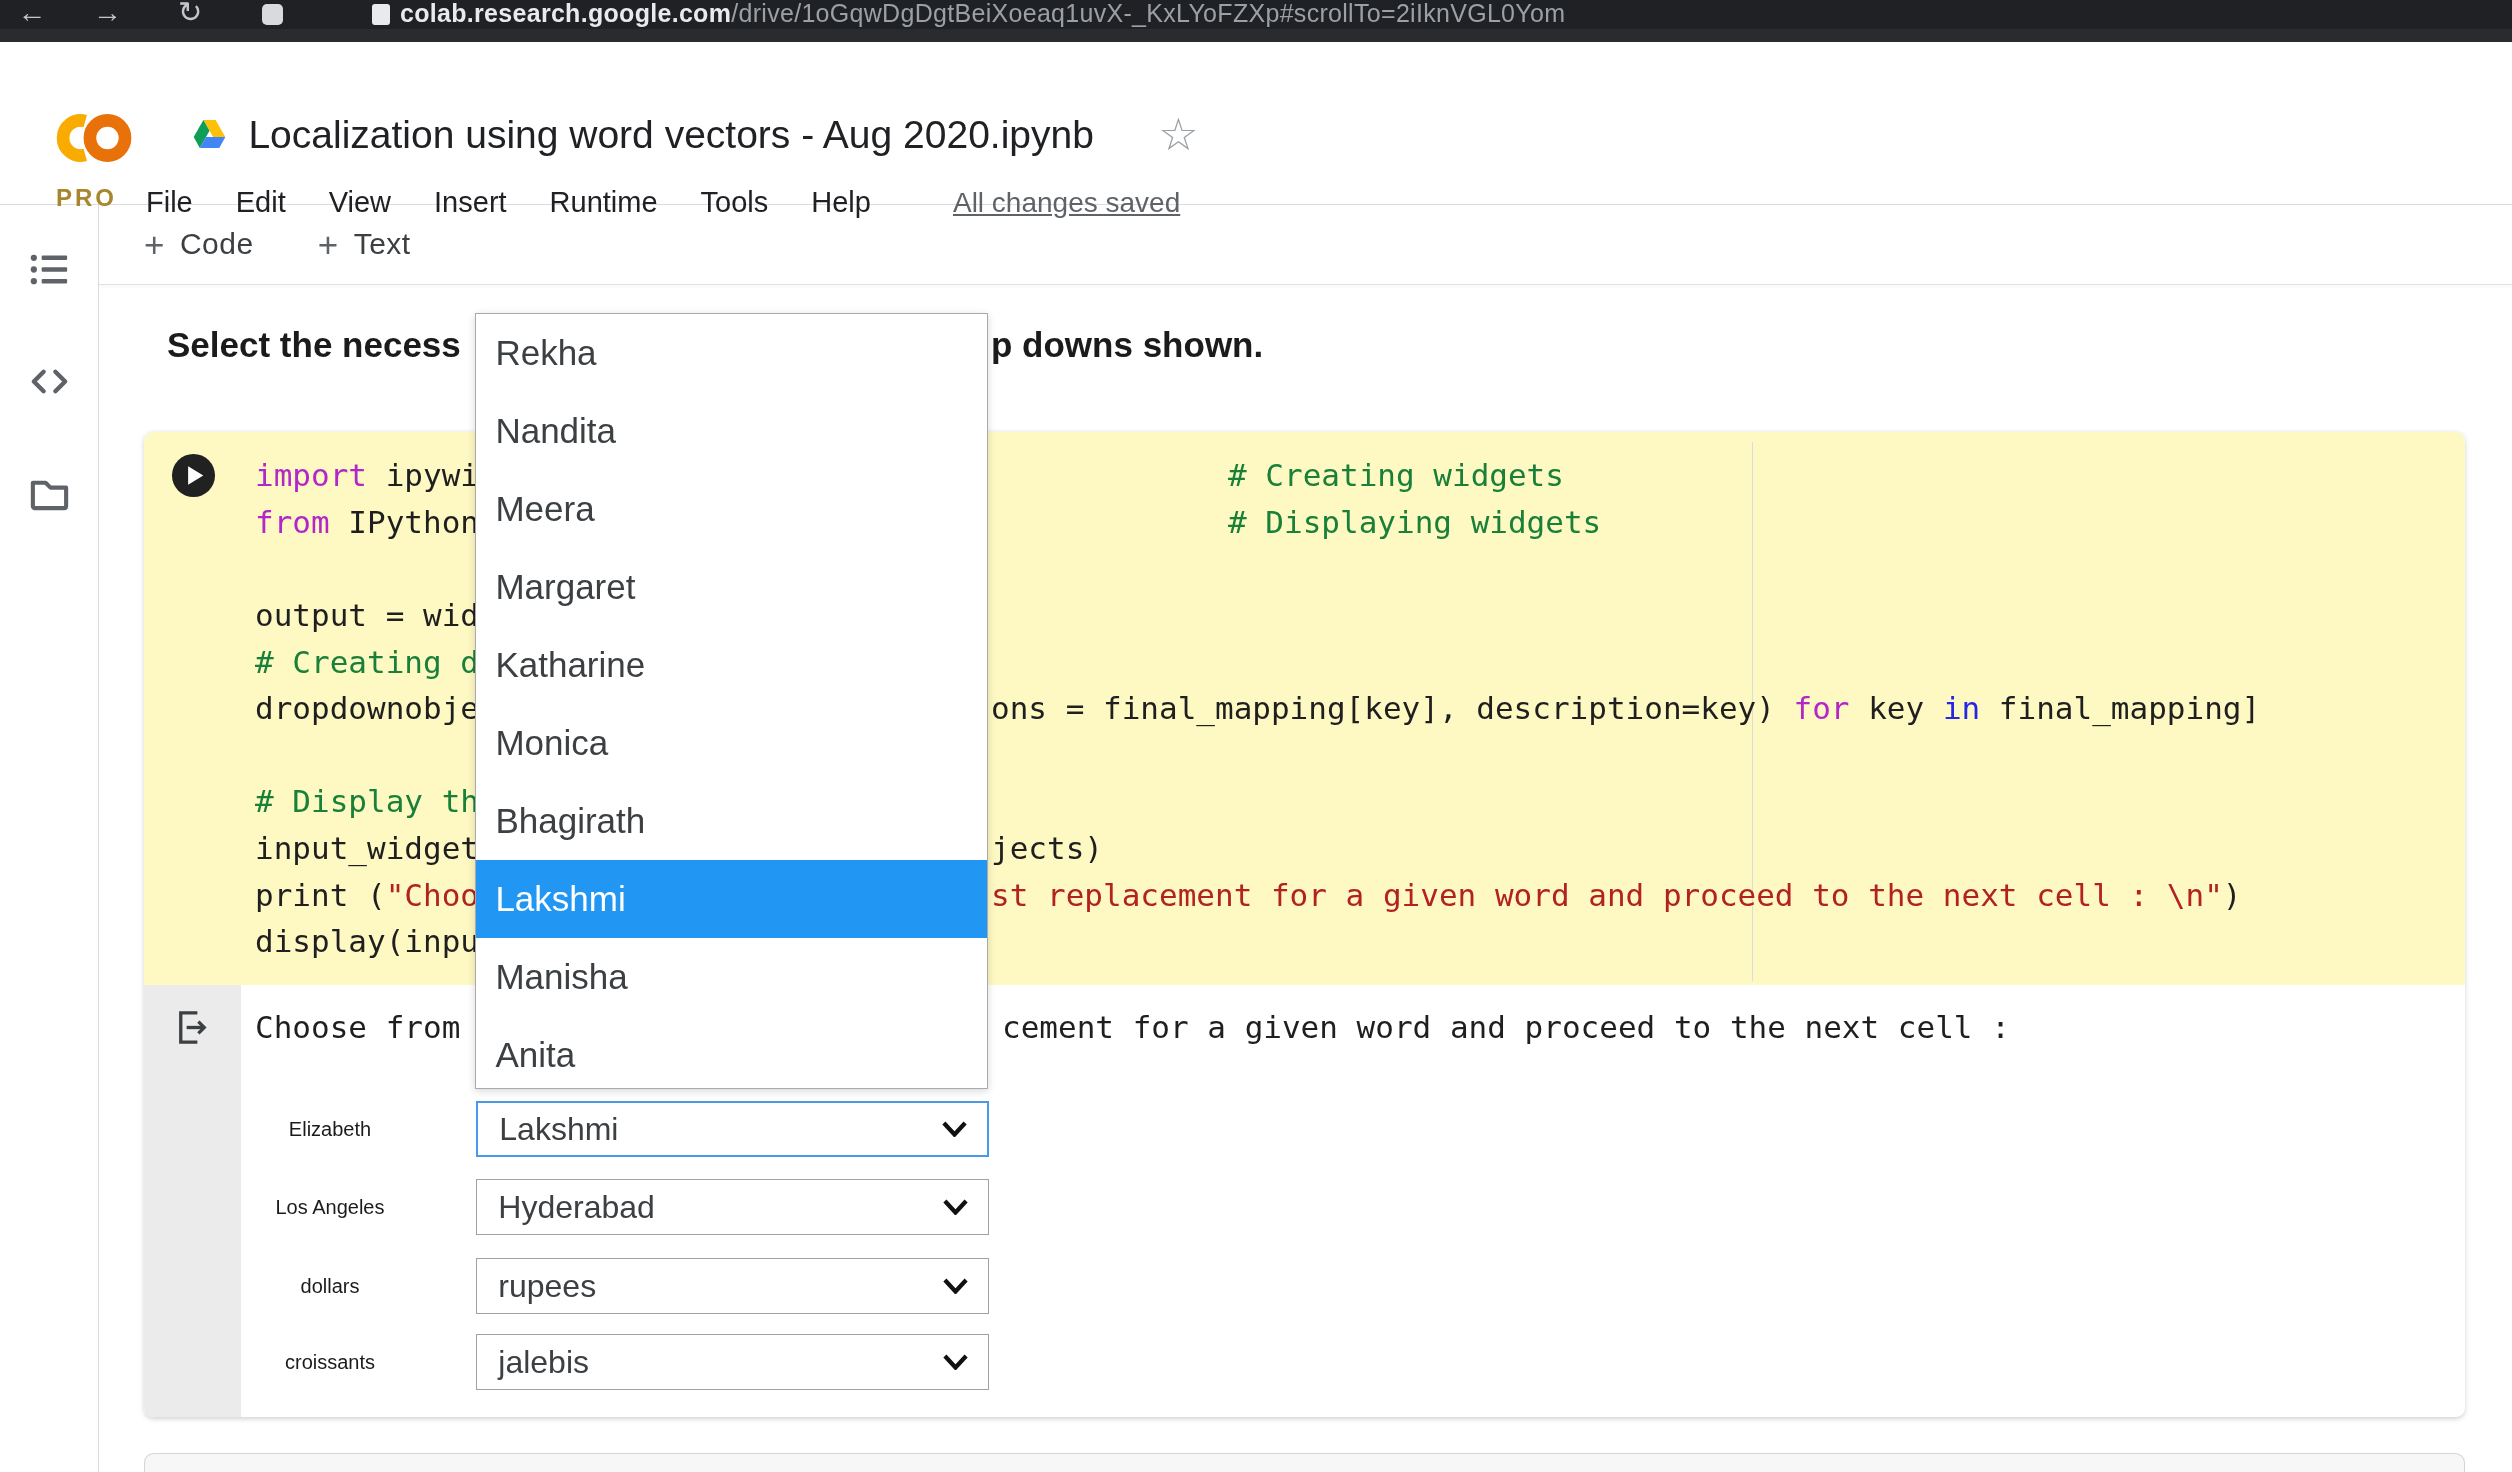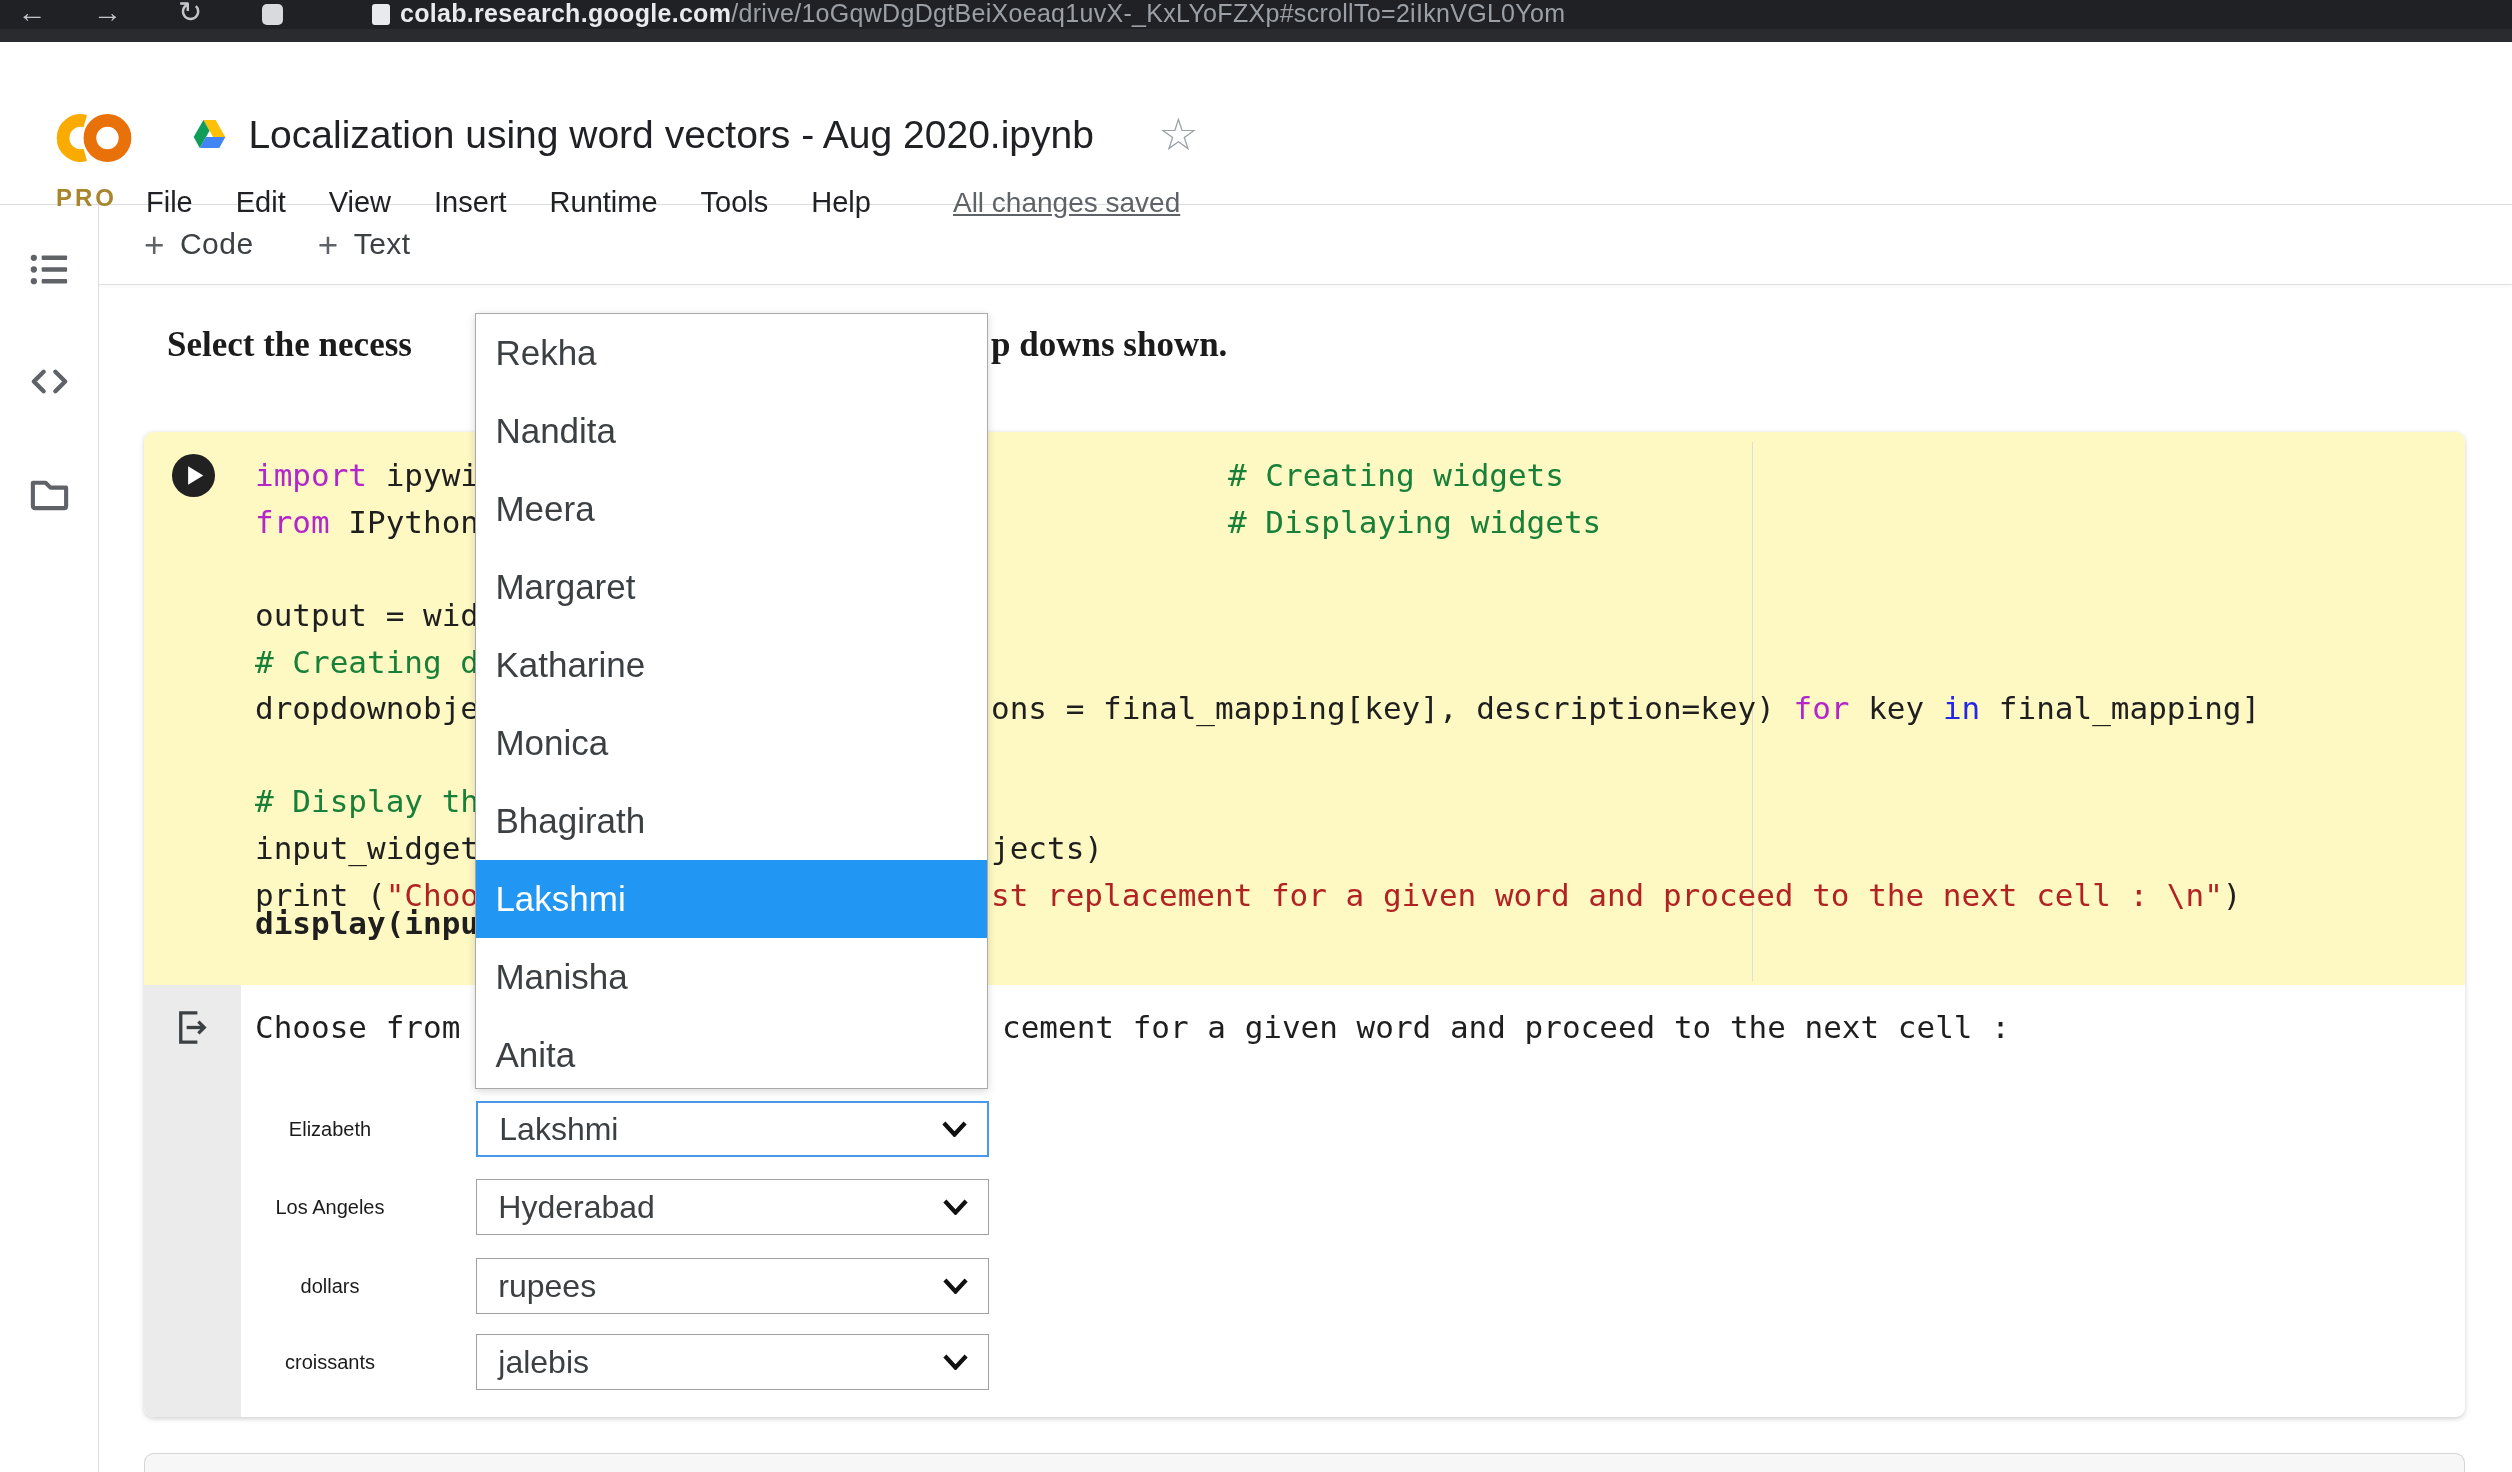--- a/index.html
+++ b/index.html
@@ -32,21 +32,21 @@
   .side-icon{left:27px;width:45px;height:45px;}
 
   
   .toolbar{left:144px;top:217px;display:flex;gap:64px;align-items:center;height:54px;}
   .tb-btn{display:flex;align-items:center;gap:15.5px;color:#3c4043;}
   .tb-plus{font-size:35px;color:#5f6368;line-height:35px;}
   .tb-label{font-size:30px;letter-spacing:0.5px;}
   .toolbar-divider{left:99px;top:284px;width:2413px;height:1px;background:#e0e0e0;box-shadow:0 1.9px 2.9px rgba(0,0,0,.07);}
 
   
-  .heading{top:320px;height:49px;line-height:49px;font-size:35px;font-weight:bold;color:#1b1b1b;white-space:pre;font-family:Liberation Serif, serif;}
+  .heading{top:320px;height:49px;line-height:49px;font-size:35px;font-weight:bold;color:#1b1b1b;white-space:pre;}
 
   
   .cell{left:144px;top:432px;width:2321px;height:985px;border-radius:9.7px;overflow:hidden;
         box-shadow:0 1.9px 4.9px rgba(0,0,0,.18);}
   .code-area{position:absolute;left:0;top:0;width:2321px;height:553px;background:#fef9c3;}
   .output-area{position:absolute;left:0;top:553px;width:2321px;height:432px;background:#ffffff;}
   .output-gutter{position:absolute;left:0;top:0;width:97px;height:432px;background:#ebebeb;}
   .col-guide{position:absolute;left:1608px;top:9.7px;width:1px;height:539px;background:#dcdcdc;}
   .run-btn{position:absolute;left:27px;top:21.3px;width:45px;height:45px;}
   .mono{font-family:"DejaVu Sans Mono",monospace;font-size:31px;line-height:47px;color:#1f1f1f;white-space:pre;}
@@ -171,21 +171,21 @@
       <div class="mono code-comment-col comment" style="top:67px;"># Displaying widgets</div>
       <div class="mono code-line" style="top:160px;">output = wid</div>
       <div class="mono code-line comment" style="top:207px;"># Creating d</div>
       <div class="mono code-line" style="top:253px;">dropdownobje</div>
       <div class="mono code-right" style="top:253px;"><span>ons = final_mapping[key], description=key) </span><span class="kw">for</span><span> key </span><span class="kw2">in</span><span> final_mapping]</span></div>
       <div class="mono code-line comment" style="top:346px;"># Display th</div>
       <div class="mono code-line" style="top:393px;">input_widget</div>
       <div class="mono code-right" style="top:393px;">jects)</div>
       <div class="mono code-line" style="top:440px;"><span>print (</span><span class="str">"Choo</span></div>
       <div class="mono code-right" style="top:440px;"><span class="str">st replacement for a given word and proceed to the next cell : \n"</span><span>)</span></div>
-      <div class="mono code-line" style="top:468px;font-weight:bold;">display(inpu</div>
+      <div class="mono code-line" style="top:486px;">display(inpu</div>
     </div>
 
     <div class="output-area">
       <div class="output-gutter"></div>
       <svg class="abs" style="left:27px;top:21.3px;" width="43" height="43" viewBox="0 0 44 44">
         <g fill="none" stroke="#3c4043" stroke-width="3.4">
           <polyline points="27,7 10,7 10,37 27,37"></polyline>
           <line x1="16" y1="22" x2="34" y2="22"></line>
           <polyline points="28,16 34,22 28,28"></polyline>
         </g>

